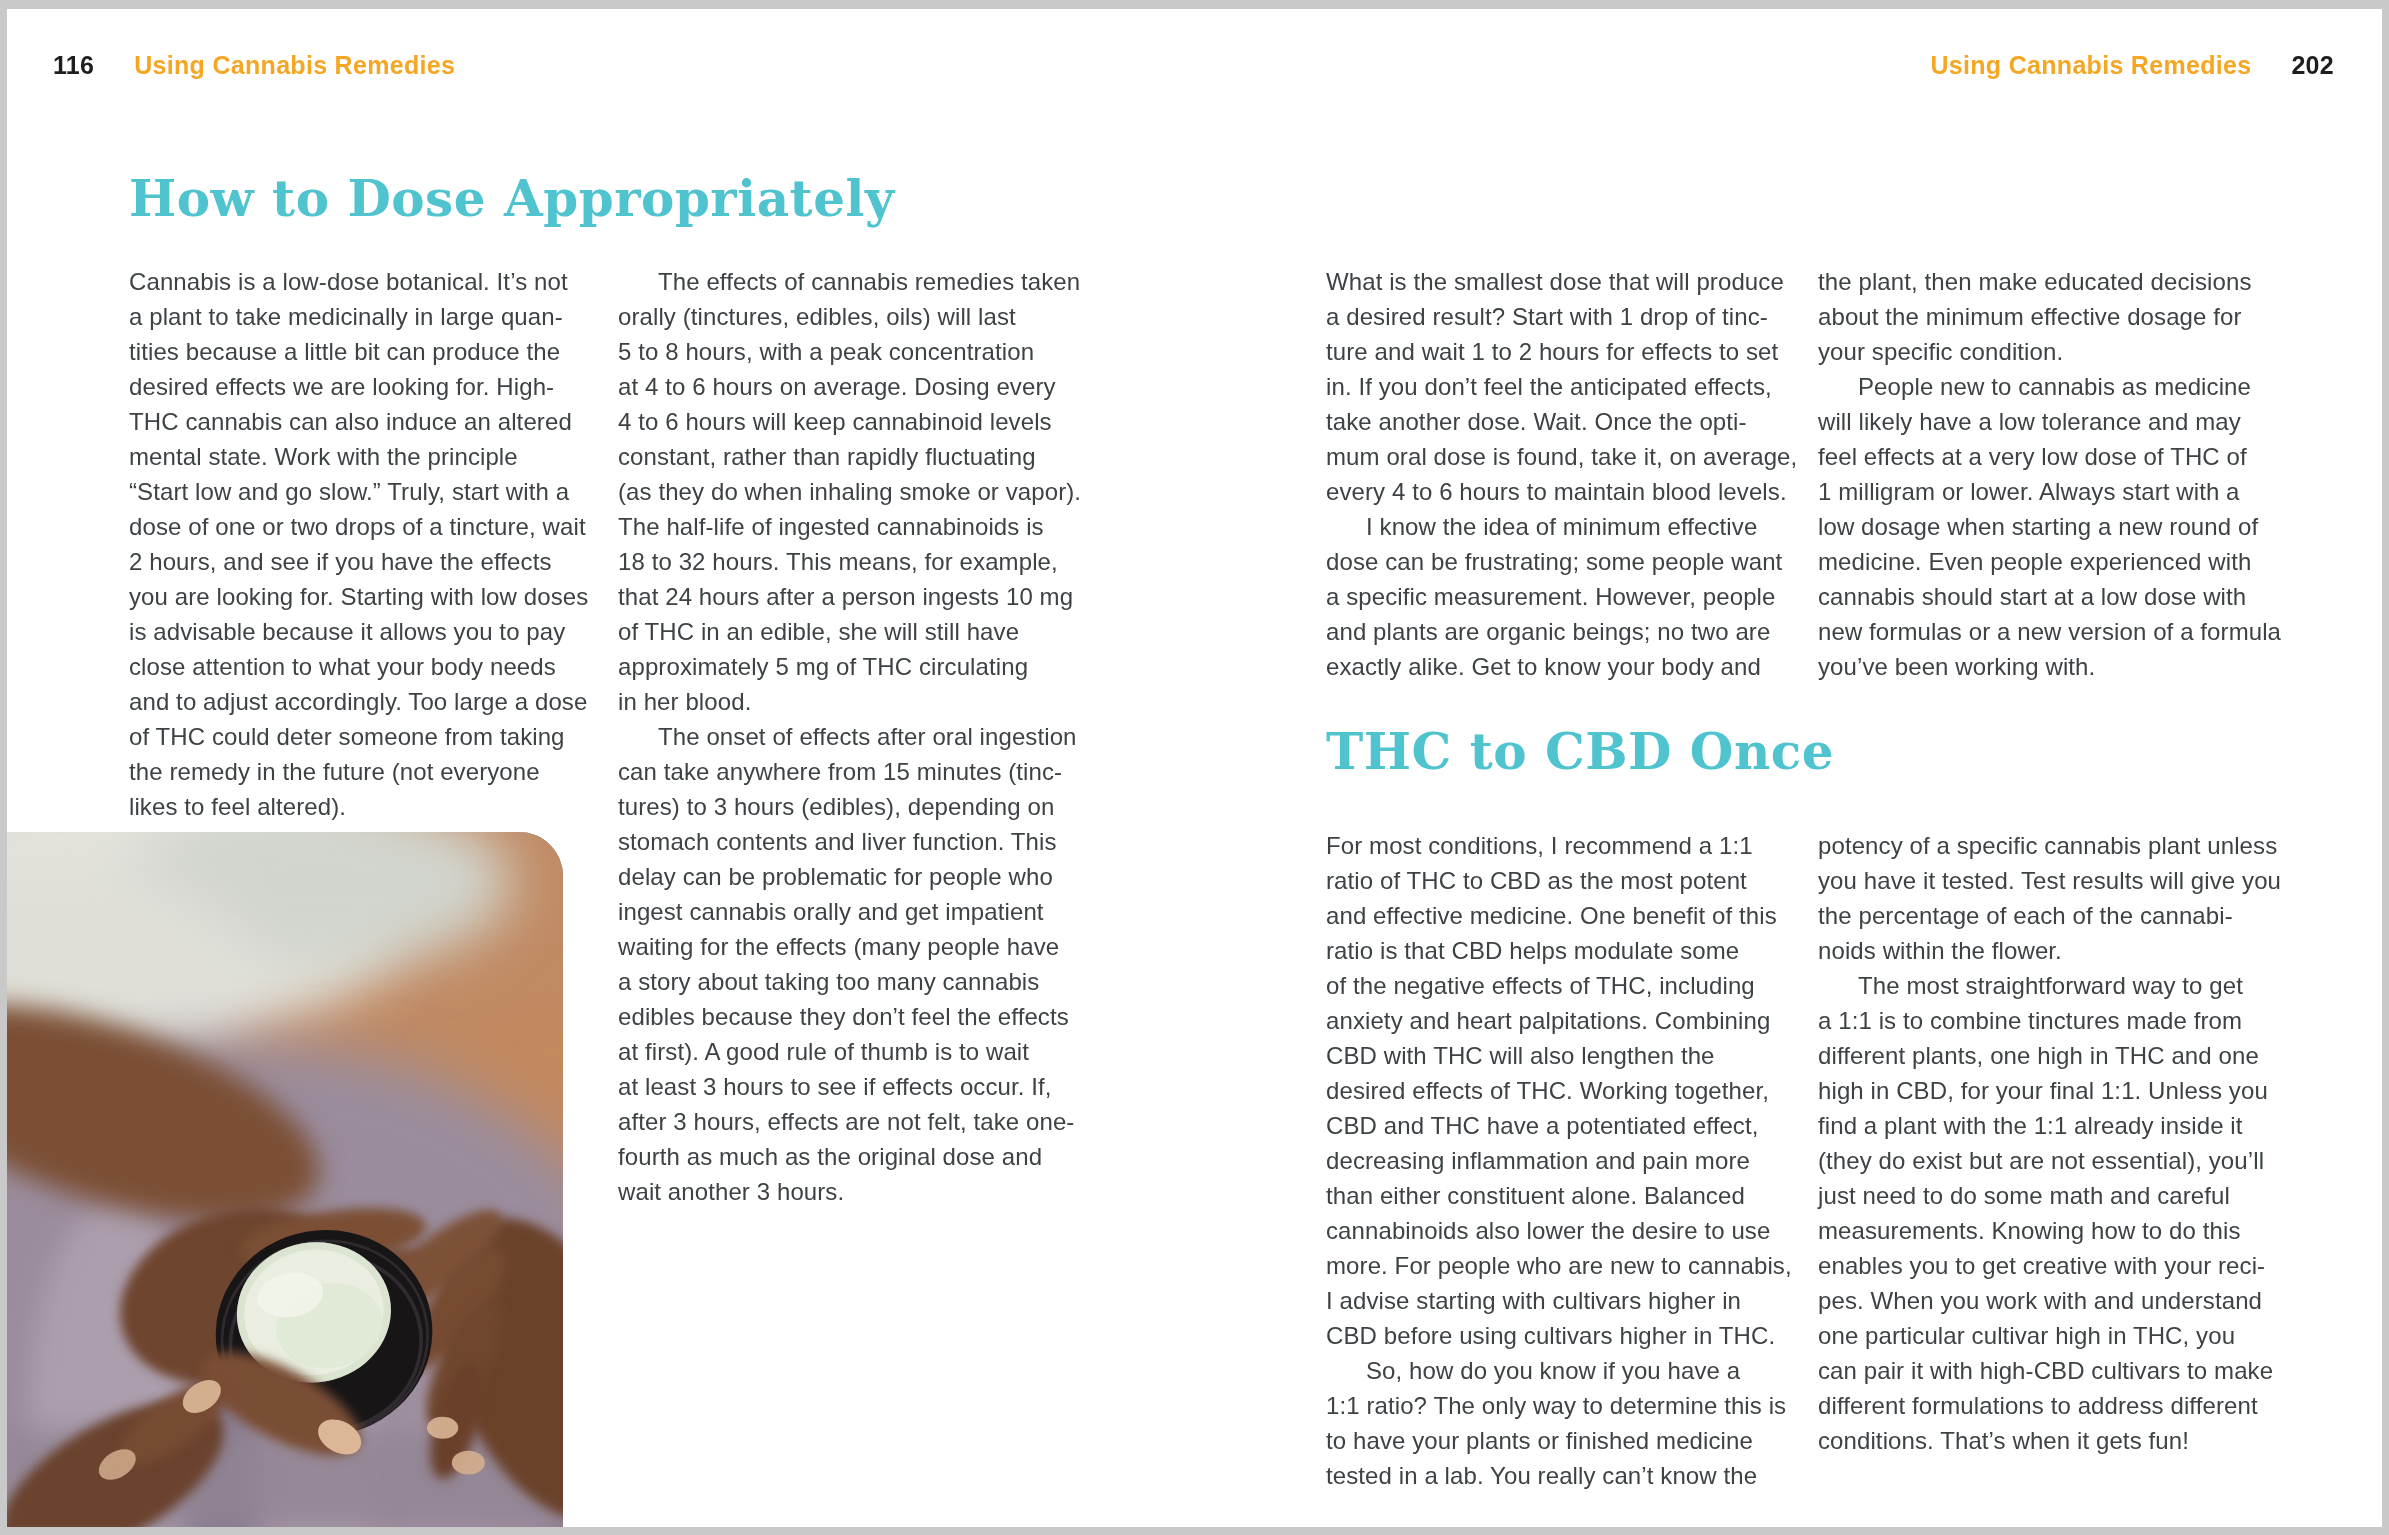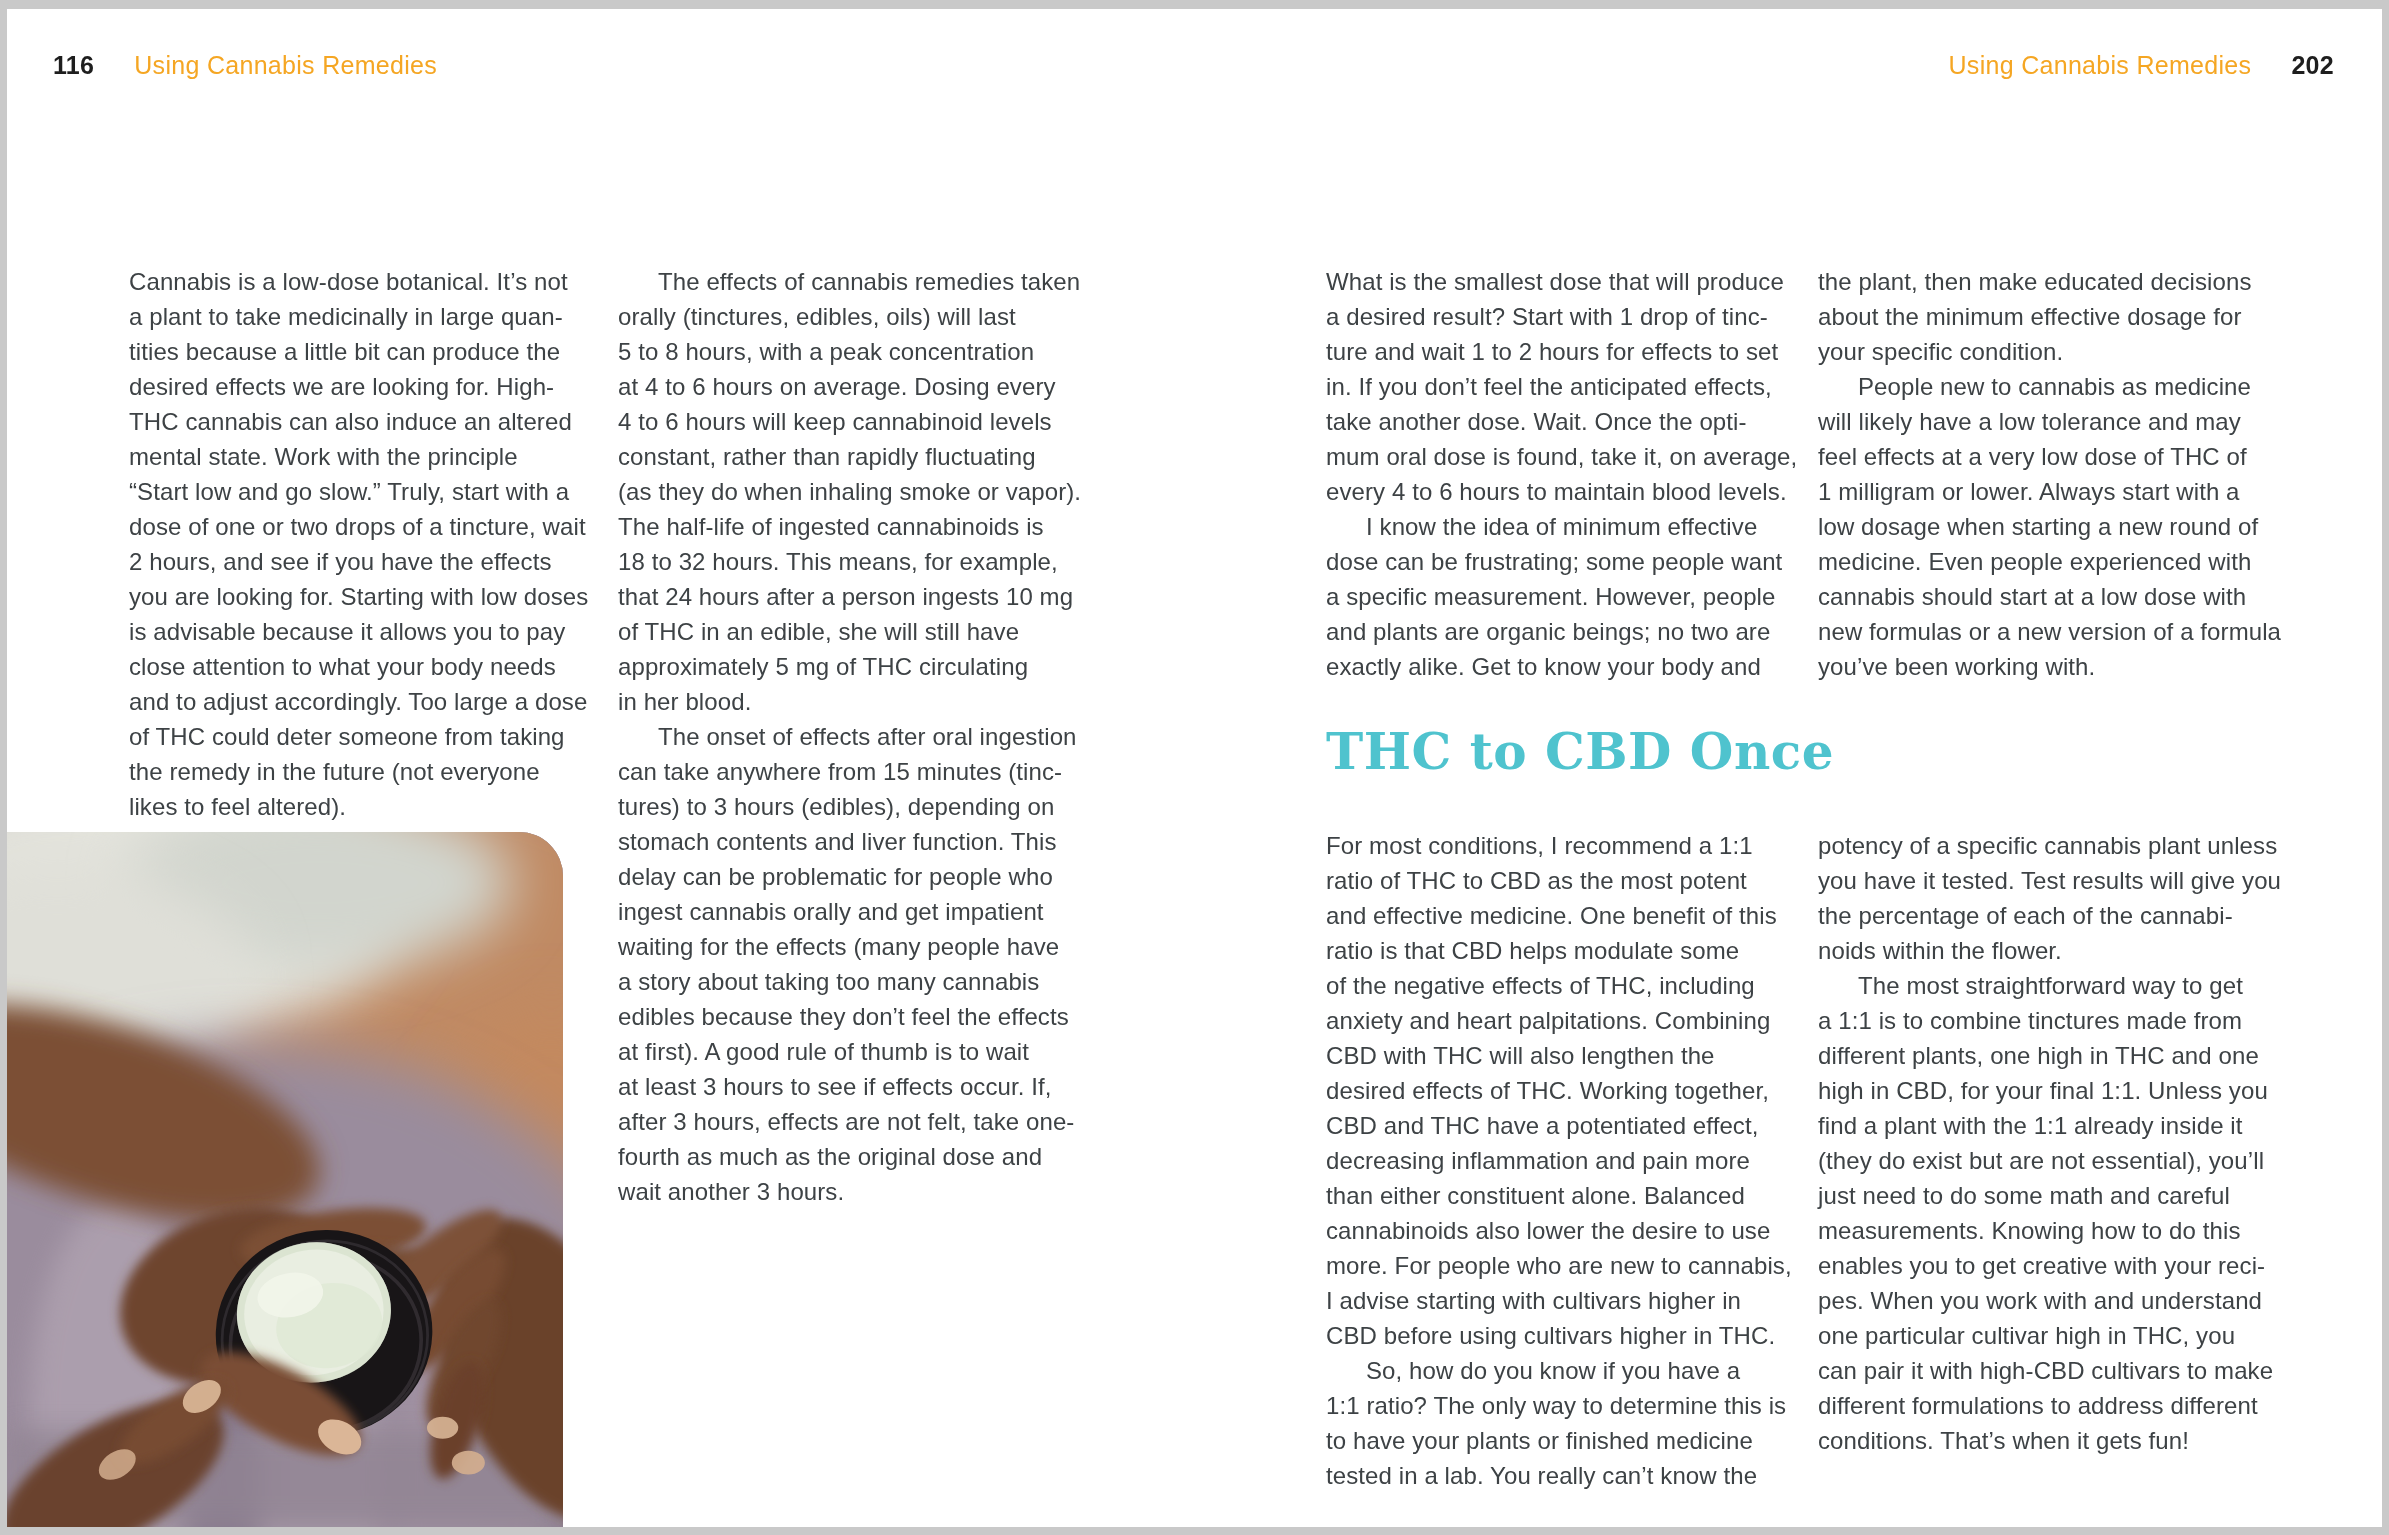--- a/index.html
+++ b/index.html
@@ -8,21 +8,21 @@
   }
   *{margin:0;padding:0;box-sizing:border-box;}
   html,body{width:2389px;height:1536px;}
   body{font-family:"Liberation Sans","DejaVu Sans",sans-serif;background:var(--border);}
   .stage{position:relative;width:2389px;height:1536px;background:var(--border);overflow:hidden;}
   .paper{position:absolute;left:7.4px;top:9.2px;right:7.4px;bottom:9.2px;background:var(--paper);}
 
   .running-head{position:absolute;top:51px;display:flex;align-items:baseline;gap:40px;
     font-size:25px;letter-spacing:0.3px;}
   .running-head .folio{font-weight:700;color:var(--ink);}
-  .running-head .rh-title{color:var(--orange);font-weight:400;}
+  .running-head .rh-title{color:var(--orange);font-weight:700;}
   .rh-left{left:53px;}
   .rh-right{right:55px;}
 
   h1.section-heading{position:absolute;color:var(--teal);
     font-family:"DejaVu Serif","Liberation Serif",serif;font-weight:700;
     font-size:50px;line-height:55px;letter-spacing:0.5px;white-space:pre;}
   .h-dose{left:129px;top:171px;}
   .h-med{left:1326px;top:171px;}
   .h-ratio{left:1326px;top:724px;}
 
@@ -49,20 +49,21 @@
 
   <div class="running-head rh-left">
     <span class="folio">116</span>
     <span class="rh-title">Using Cannabis Remedies</span>
   </div>
   <div class="running-head rh-right">
     <span class="rh-title">Using Cannabis Remedies</span>
     <span class="folio">202</span>
   </div>
 
+  <h1 class="section-heading h-dose">How to Dose Appropriately</h1>
   <div class="col c-left-1">
     <p>Cannabis is a low-dose botanical. It’s not
 a plant to take medicinally in large quan-
 tities because a little bit can produce the
 desired effects we are looking for. High-
 THC cannabis can also induce an altered
 mental state. Work with the principle
 “Start low and go slow.” Truly, start with a
 dose of one or two drops of a tincture, wait
 2 hours, and see if you have the effects

